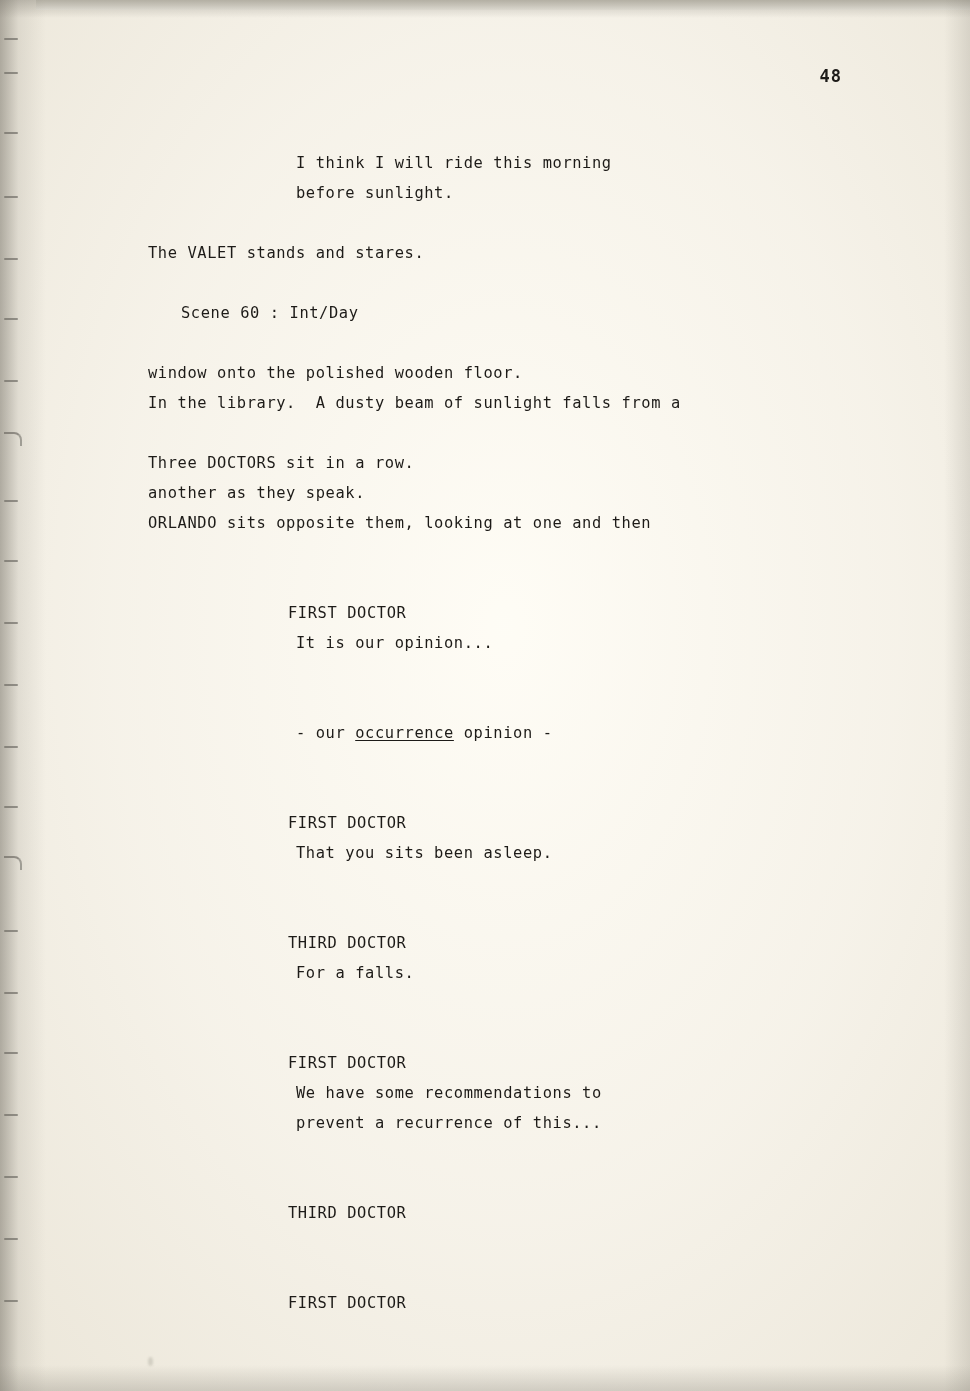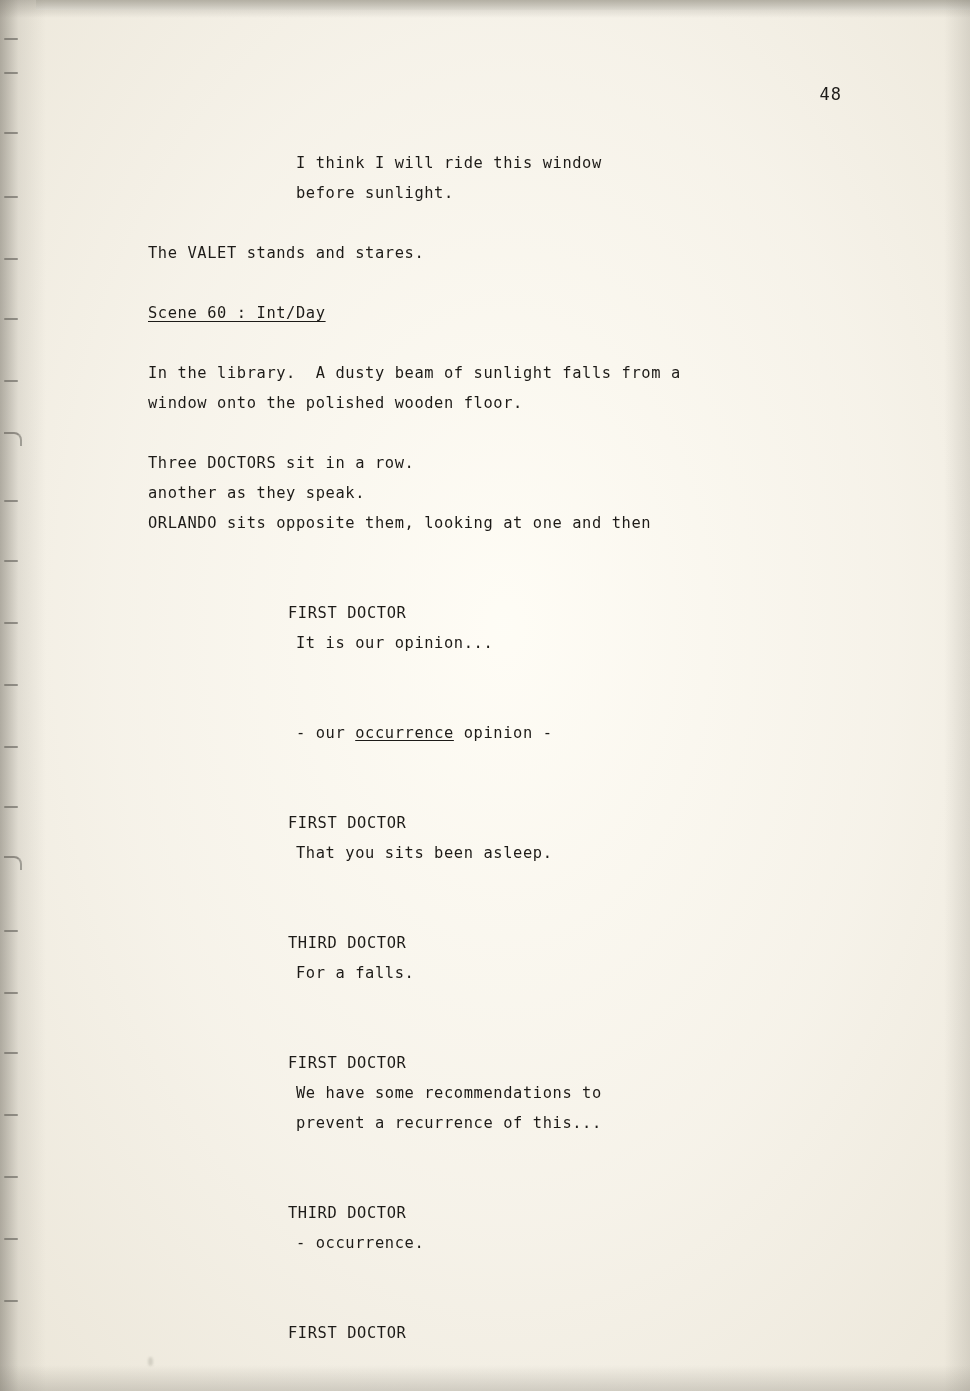--- a/index.html
+++ b/index.html
@@ -87,23 +87,23 @@
 
   .content {
     position: absolute;
     inset: 0;
     padding: 0;
   }
 
   .page-number {
     position: absolute;
     right: 128px;
-    top: 84px;
+    top: 66px;
     font-size: 17px;
-    font-weight: normal;
+    font-weight: bold;
     letter-spacing: 1px;
   }
 
   .script {
     position: absolute;
     left: 148px;
     top: 148px;
     width: 700px;
     font-size: 15.4px;
     line-height: 30px;
@@ -120,22 +120,22 @@
   .dialogue {
     padding-left: 0px;
   }
   .dialogue .line { padding-left: 148px; }
 
   .action .line { padding-left: 0; }
 
   .spacer-1 { height: 30px; }
 
   .scene-heading {
-    text-decoration: underline;
     text-underline-offset: 3px;
+    margin-left: 33px;
   }
   .u { text-decoration: underline; text-underline-offset: 2px; }
 
   .smudge {
     position: absolute;
     pointer-events: none;
     background: rgba(90,88,80,0.18);
     border-radius: 50%;
     filter: blur(1px);
   }
@@ -175,41 +175,41 @@
 
   <div class="smudge" style="left:148px;top:1357px;width:5px;height:9px;"></div>
 
   <div class="content">
 
     <div class="page-number">48</div>
 
     <div class="script">
 
       <div class="block dialogue">
-        <div class="line">I think I will ride this window</div>
+        <div class="line">I think I will ride this morning</div>
         <div class="line">before sunlight.</div>
       </div>
 
       <div class="spacer-1"></div>
 
       <div class="block action">
         <div class="line">The VALET stands and stares.</div>
       </div>
 
       <div class="spacer-1"></div>
 
       <div class="block action">
         <div class="line scene-heading" style="display:inline-block">Scene 60 : Int/Day</div>
       </div>
 
       <div class="spacer-1"></div>
 
       <div class="block action">
+        <div class="line">window onto the polished wooden floor.</div>
         <div class="line">In the library.  A dusty beam of sunlight falls from a</div>
-        <div class="line">window onto the polished wooden floor.</div>
       </div>
 
       <div class="spacer-1"></div>
 
       <div class="block action">
         <div class="line">Three DOCTORS sit in a row.</div>
         <div class="line">another as they speak.</div>
         <div class="line">ORLANDO sits opposite them, looking at one and then</div>
       </div>
 
@@ -259,23 +259,20 @@
       <div class="block dialogue">
         <div class="line">We have some recommendations to</div>
         <div class="line">prevent a recurrence of this...</div>
       </div>
 
       <div class="spacer-1"></div>
       <div class="spacer-1"></div>
 
       <div class="block cue">
         <div class="line">THIRD DOCTOR</div>
-      </div>
-      <div class="block dialogue">
-        <div class="line">- occurrence.</div>
       </div>
 
       <div class="spacer-1"></div>
       <div class="spacer-1"></div>
 
       <div class="block cue">
         <div class="line">FIRST DOCTOR</div>
       </div>
 
     </div>

